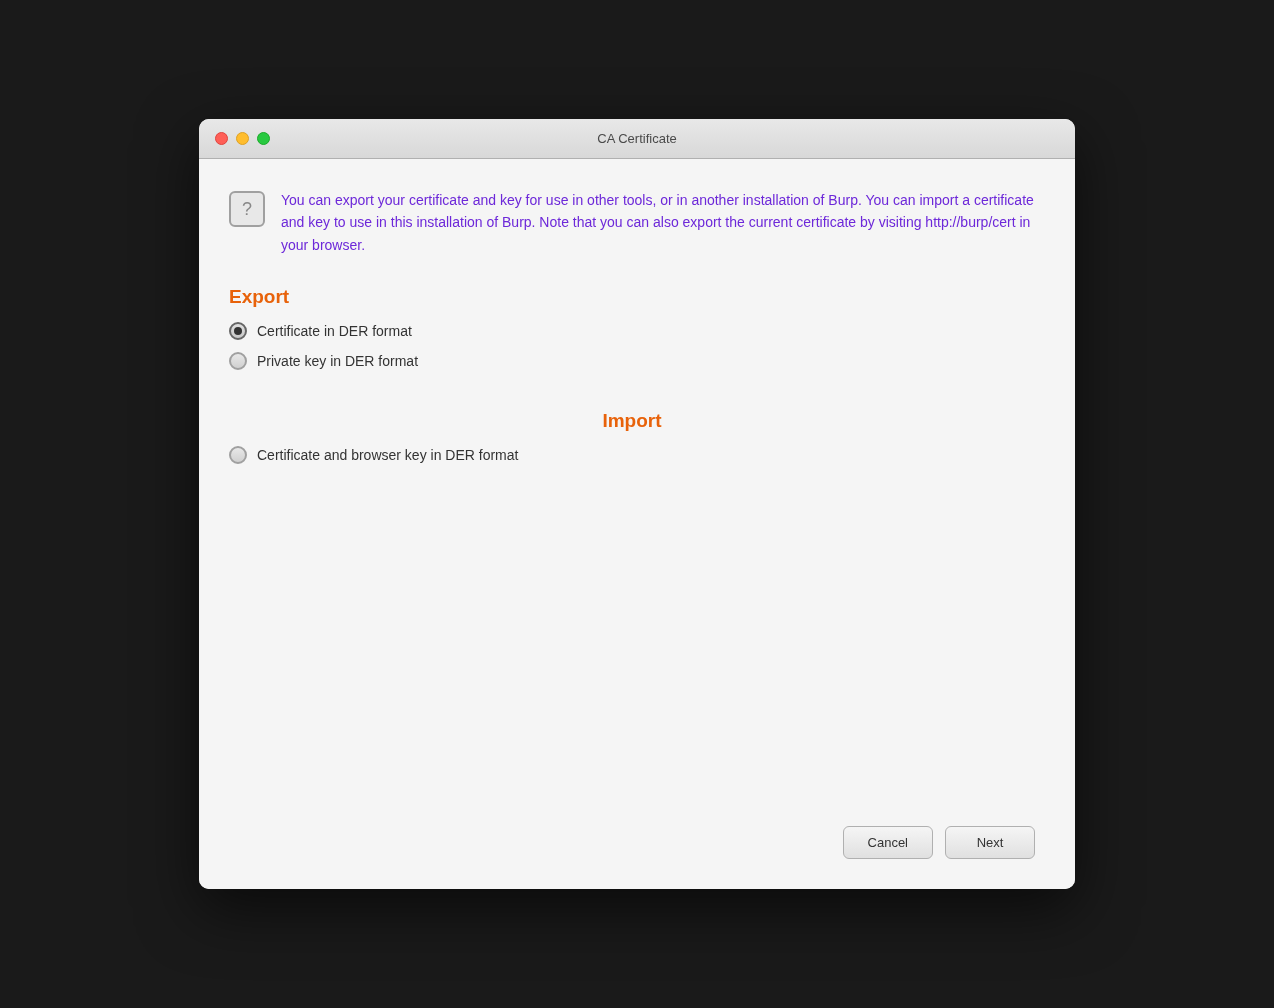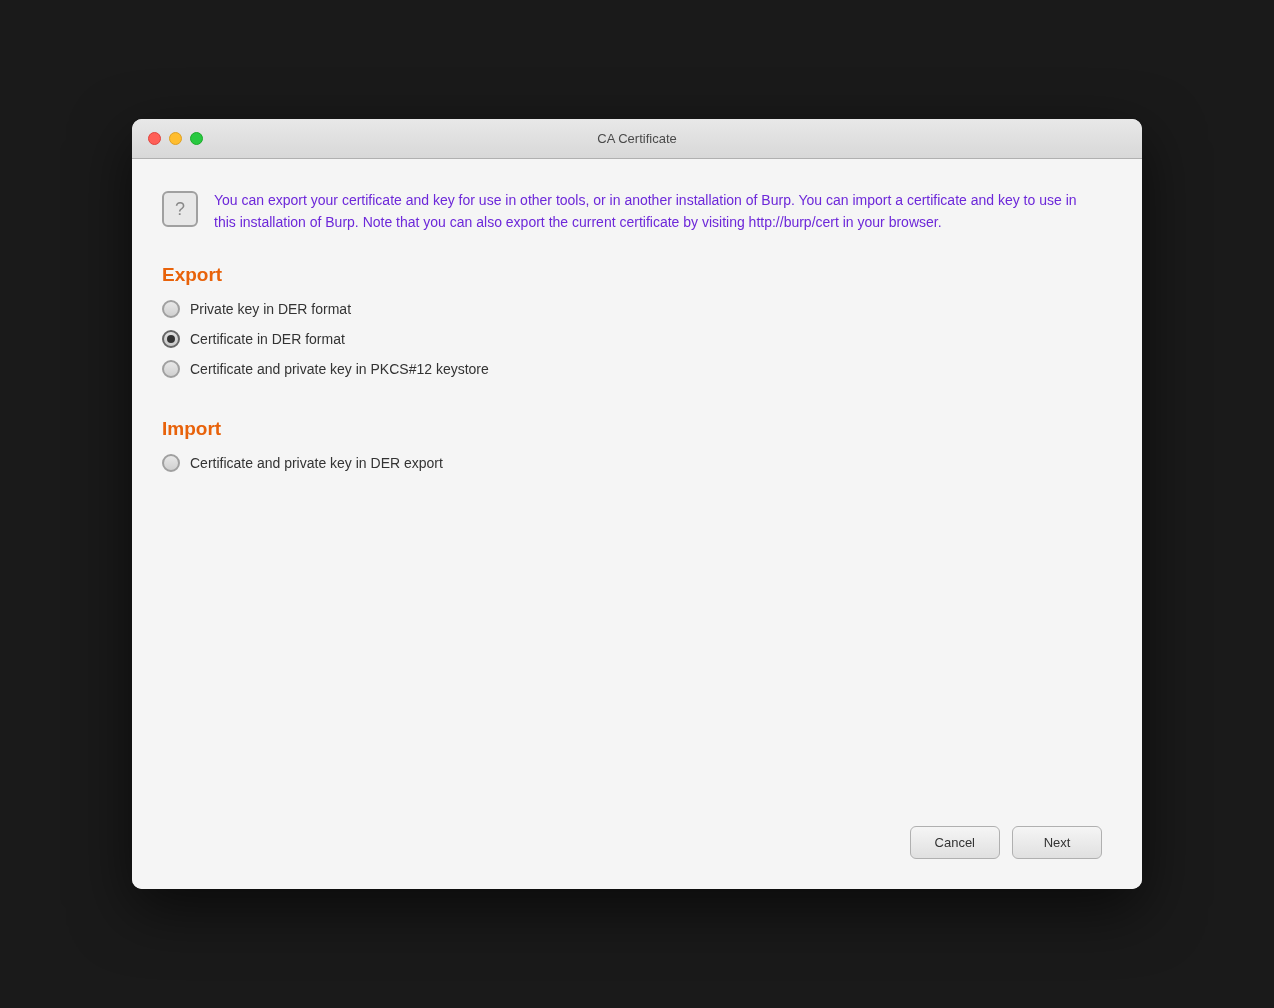--- a/index.html
+++ b/index.html
@@ -12,21 +12,21 @@
       background: #1a1a1a;
       display: flex;
       align-items: center;
       justify-content: center;
       width: 1274px;
       height: 1008px;
       font-family: -apple-system, "Helvetica Neue", Arial, sans-serif;
     }
 
     .window {
-      width: 1010px;
+      width: 876px;
       background: #f0f0f0;
       border-radius: 10px;
       box-shadow: 0 20px 60px rgba(0,0,0,0.6);
       overflow: hidden;
     }
 
     .title-bar {
       background: linear-gradient(to bottom, #e8e8e8, #d8d8d8);
       border-bottom: 1px solid #b0b0b0;
       padding: 10px 16px;
@@ -114,20 +114,21 @@
       color: #e8620a;
       margin-bottom: 14px;
     }
 
     .export-section {
       margin-bottom: 28px;
     }
 
     .import-section {
       margin-bottom: 20px;
+      text-align: center;
     }
 
     .radio-option {
       display: flex;
       align-items: center;
       gap: 10px;
       margin-bottom: 12px;
       cursor: pointer;
     }
 
@@ -203,45 +204,40 @@
   <div class="content">
     <div class="info-section">
       <div class="help-icon">?</div>
       <p class="info-text">You can export your certificate and key for use in other tools, or in another installation of Burp. You can import a certificate and key to use in this installation of Burp. Note that you can also export the current certificate by visiting http://burp/cert in your browser.</p>
     </div>
 
     <div class="export-section">
       <div class="section-label">Export</div>
 
       <div class="radio-option">
+        <div class="radio-button selected">
+        </div>
+        <span class="radio-label">Certificate in DER format</span>
+      </div>
+
+      <div class="radio-option">
         <div class="radio-button">
         </div>
         <span class="radio-label">Private key in DER format</span>
       </div>
 
-      <div class="radio-option">
-        <div class="radio-button selected">
-        </div>
-        <span class="radio-label">Certificate in DER format</span>
-      </div>
+    </div>
+
+    <div class="import-section">
+      <div class="section-label">Import</div>
 
       <div class="radio-option">
         <div class="radio-button">
         </div>
-        <span class="radio-label">Certificate and private key in PKCS#12 keystore</span>
-      </div>
-    </div>
-
-    <div class="import-section">
-      <div class="section-label">Import</div>
-
-      <div class="radio-option">
-        <div class="radio-button">
-        </div>
-        <span class="radio-label">Certificate and private key in DER export</span>
+        <span class="radio-label">Certificate and browser key in DER format</span>
       </div>
 
     </div>
 
     <div class="button-bar">
       <button class="btn">Cancel</button>
       <button class="btn btn-next">Next</button>
     </div>
   </div>
 </div>

